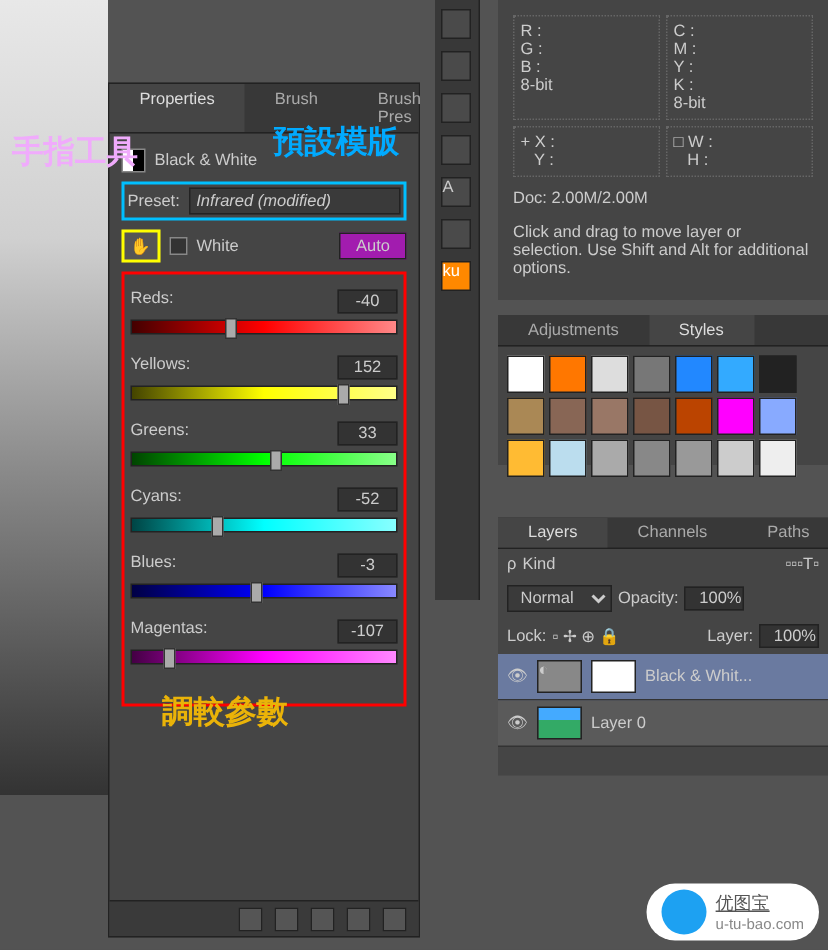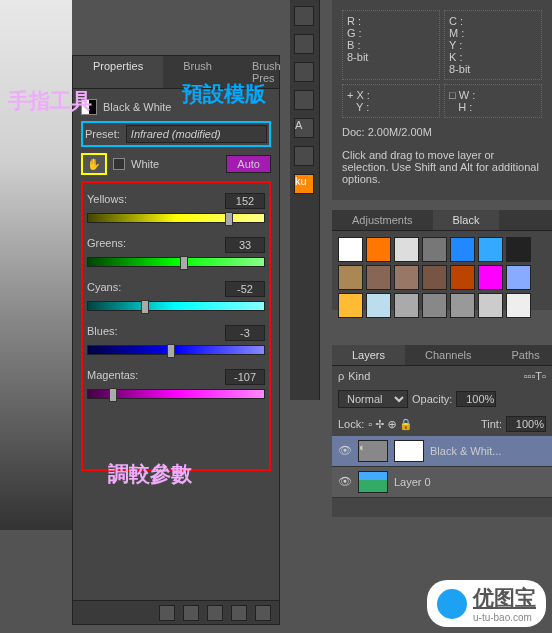--- a/index.html
+++ b/index.html
@@ -28,41 +28,41 @@
 .greens-track{background:linear-gradient(90deg,#040,#0f0,#8f8)}
 .cyans-track{background:linear-gradient(90deg,#044,#0ff,#8ff)}
 .blues-track{background:linear-gradient(90deg,#004,#00f,#88f)}
 .magentas-track{background:linear-gradient(90deg,#404,#f0f,#f8f)}
 .slider-thumb{position:absolute;top:-2px;width:8px;height:14px;background:#aaa;border:1px solid #333}
 .panel-footer{position:absolute;bottom:0;left:0;right:0;height:24px;background:#3a3a3a;border-top:1px solid #222;display:flex;justify-content:flex-end;gap:8px;padding:4px 8px}
 .footer-icon{width:16px;height:16px;background:#555;border:1px solid #222}
 .anno{position:absolute;font-size:21px;font-weight:bold}
 .a-blue{color:#0af;left:182px;top:80px}
 .a-yellow{color:#f0abfc;left:8px;top:87px}
-.a-red{color:#f0abfc;left:108px;top:460px}
+.a-red{color:#eab308;left:108px;top:460px}
 .right-col{position:absolute;left:290px;top:0;width:30px;height:400px;background:#383838;display:flex;flex-direction:column;gap:8px;padding:6px 4px;border-right:1px solid #222}
 .ticon{width:20px;height:20px;background:#4a4a4a;border:1px solid #222}
 .info-panel{position:absolute;left:332px;top:0;width:220px;height:200px;background:#454545;padding:10px;font-size:10px;color:#999}
 .info-grid{display:grid;grid-template-columns:1fr 1fr;gap:4px;margin-bottom:8px}
 .info-cell{border:1px dotted #666;padding:4px}
 .styles-panel{position:absolute;left:332px;top:210px;width:220px;height:100px;background:#454545}
 .swatches{display:grid;grid-template-columns:repeat(7,25px);gap:3px;padding:6px}
 .sw{width:25px;height:25px;border:1px solid #222}
 .layers-panel{position:absolute;left:332px;top:345px;width:220px;height:172px;background:#454545}
 .layer-controls{padding:4px 6px;display:flex;gap:4px;flex-wrap:wrap;align-items:center;font-size:10px}
 .blend-sel{background:#3a3a3a;border:1px solid #222;padding:1px 4px;width:70px}
 .pct{background:#333;border:1px solid #222;width:40px;padding:1px;text-align:right}
 .layer-row{display:flex;align-items:center;gap:6px;padding:4px 6px;background:#5a5a5a;border-bottom:1px solid #333}
 .eye{width:14px;height:14px}
 .layer-thumb{width:30px;height:22px;background:#ddd;border:1px solid #222}
 .layer-thumb.photo{background:linear-gradient(180deg,#4af 40%,#3a6 40%)}
 .mask-thumb{width:30px;height:22px;background:#fff;border:1px solid #222}
 .logo{position:absolute;right:6px;bottom:6px;background:#fff;border-radius:20px;padding:4px 10px;display:flex;align-items:center;gap:6px}
 .logo-bird{width:30px;height:30px;background:#1da1f2;border-radius:50%}
-.logo-txt{color:#555;font-size:21px;font-weight:bold;text-decoration:underline}
+.logo-txt{color:#555;font-size:12px;font-weight:normal;text-decoration:underline}
 </style>
 </head>
 <body>
 
 <div class="bg-photo"></div>
 
 <div class="prop-panel">
   <div class="tabs">
     <div class="tab active">Properties</div>
     <div class="tab">Brush</div>
@@ -77,20 +77,29 @@
       <span>Preset:</span>
       <div class="preset-select">Infrared (modified)</div>
     </div>
     <div class="tool-row">
       <div class="hand-tool">✋</div>
       <div class="tint-check"></div>
       <span>White</span>
       <button class="auto-btn">Auto</button>
     </div>
     <div class="sliders">
+      <div class="slider-group">
+        <div class="slider-label">
+            <span>Reds:</span>
+            <span class="slider-val">-40</span>
+          </div>
+        <div class="slider-track reds-track">
+            <div class="slider-thumb" style="left:35%"></div>
+          </div>
+      </div>
       <div class="slider-group">
         <div class="slider-label">
             <span>Yellows:</span>
             <span class="slider-val">152</span>
           </div>
         <div class="slider-track yellows-track">
             <div class="slider-thumb" style="left:78%"></div>
           </div>
       </div>
       <div class="slider-group">
@@ -161,21 +170,21 @@
     <div class="info-cell">+ X :<br>&nbsp;&nbsp; Y :</div>
     <div class="info-cell">□ W :<br>&nbsp;&nbsp; H :</div>
   </div>
   <div>Doc: 2.00M/2.00M</div><br>
   <div>Click and drag to move layer or selection. Use Shift and Alt for additional options.</div>
 </div>
 
 <div class="styles-panel">
   <div class="tabs">
     <div class="tab">Adjustments</div>
-    <div class="tab active">Black</div>
+    <div class="tab active">Styles</div>
   </div>
   <div class="swatches" id="swatches">
       <div class="sw" style="background: rgb(255, 255, 255);"></div>
       <div class="sw" style="background: rgb(255, 119, 0);"></div>
       <div class="sw" style="background: rgb(221, 221, 221);"></div>
       <div class="sw" style="background: rgb(119, 119, 119);"></div>
       <div class="sw" style="background: rgb(34, 136, 255);"></div>
       <div class="sw" style="background: rgb(51, 170, 255);"></div>
       <div class="sw" style="background: rgb(34, 34, 34);"></div>
       <div class="sw" style="background: rgb(170, 136, 85);"></div>
@@ -207,21 +216,21 @@
     <span style="margin-left:auto">▫▫▫T▫</span>
   </div>
   <div class="layer-controls">
     <select class="blend-sel"><option>Normal</option></select>
     <span>Opacity:</span>
     <span class="pct">100%</span>
   </div>
   <div class="layer-controls">
     <span>Lock:</span>
     <span>▫ ✢ ⊕ 🔒</span>
-    <span style="margin-left:auto">Tint:</span>
+    <span style="margin-left:auto">Layer:</span>
     <span class="pct">100%</span>
   </div>
   <div class="layer-row" style="background:#6a7aa0">
     <span class="eye">👁</span>
     <div class="layer-thumb" style="background:#888">◐</div>
     <div class="mask-thumb"></div>
     <span>Black &amp; Whit...</span>
   </div>
   <div class="layer-row">
     <span class="eye">👁</span>

